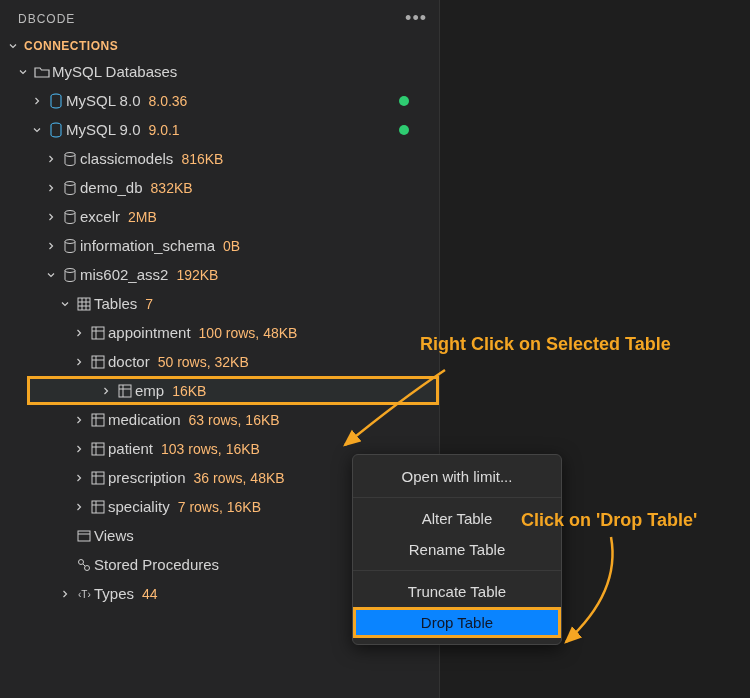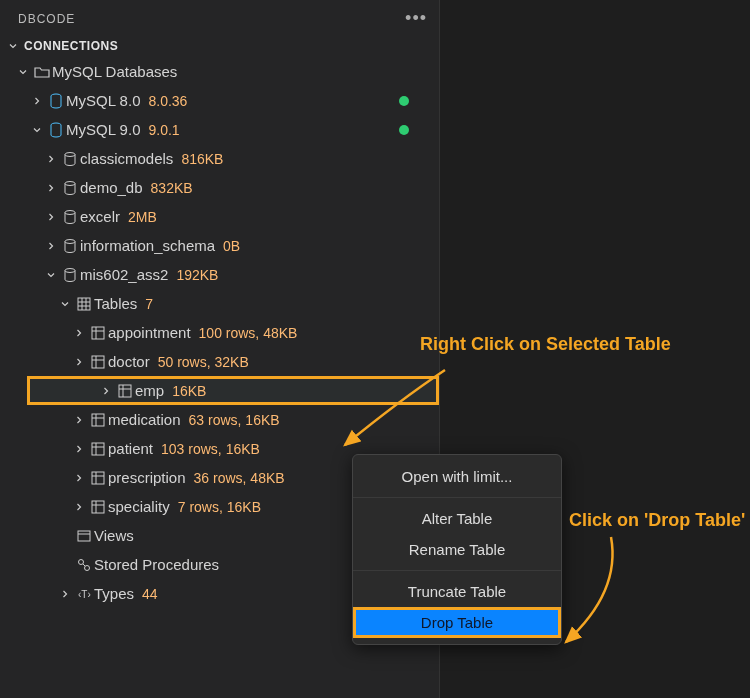--- a/index.html
+++ b/index.html
@@ -27,21 +27,21 @@
     padding: 8px 12px 6px 18px;
     font-size: 12px;
     letter-spacing: 1px;
     color: #bbb;
   }
   .more-dots { color:#aaa; font-size:18px; letter-spacing:1px; cursor:pointer;}
   .section-header {
     display:flex; align-items:center;
     padding:4px 6px;
     font-size:12px; font-weight:700;
-    color:#e5e5e5; letter-spacing:.5px;
+    color:#fdba74; letter-spacing:.5px;
   }
   .chev {
     width:14px; height:14px; display:inline-flex; align-items:center; justify-content:center;
     margin-right:4px; color:#ccc;
   }
   .chev svg { width:12px; height:12px; }
   .tree { padding-left:0; }
   .row {
     display:flex; align-items:center;
     height:29px;
@@ -445,21 +445,21 @@
 <div class="annotation" style="left:420px; top:334px;">Right Click on Selected Table</div>
 <svg class="arrow" style="left:330px; top:360px;" width="130" height="100">
   <defs>
       <marker id="ah1" markerWidth="8" markerHeight="8" refX="6" refY="3" orient="auto">
         <path d="M0,0 L7,3 L0,6 Z" fill="#f5a623"></path>
       </marker>
     </defs>
   <path d="M115,10 Q70,40 15,85" stroke="#f5a623" stroke-width="2.5" fill="none" marker-end="url(#ah1)"></path>
 </svg>
 
-<div class="annotation" style="left:521px; top:510px;margin-left:48px;">Click on 'Drop Table'</div>
+<div class="annotation" style="left:521px; top:510px;">Click on 'Drop Table'</div>
 <svg class="arrow" style="left:556px; top:532px;" width="80" height="120">
   <defs>
       <marker id="ah2" markerWidth="8" markerHeight="8" refX="6" refY="3" orient="auto">
         <path d="M0,0 L7,3 L0,6 Z" fill="#f5a623"></path>
       </marker>
     </defs>
   <path d="M55,5 Q65,60 10,110" stroke="#f5a623" stroke-width="2.5" fill="none" marker-end="url(#ah2)"></path>
 </svg>
 
 </body></html>

